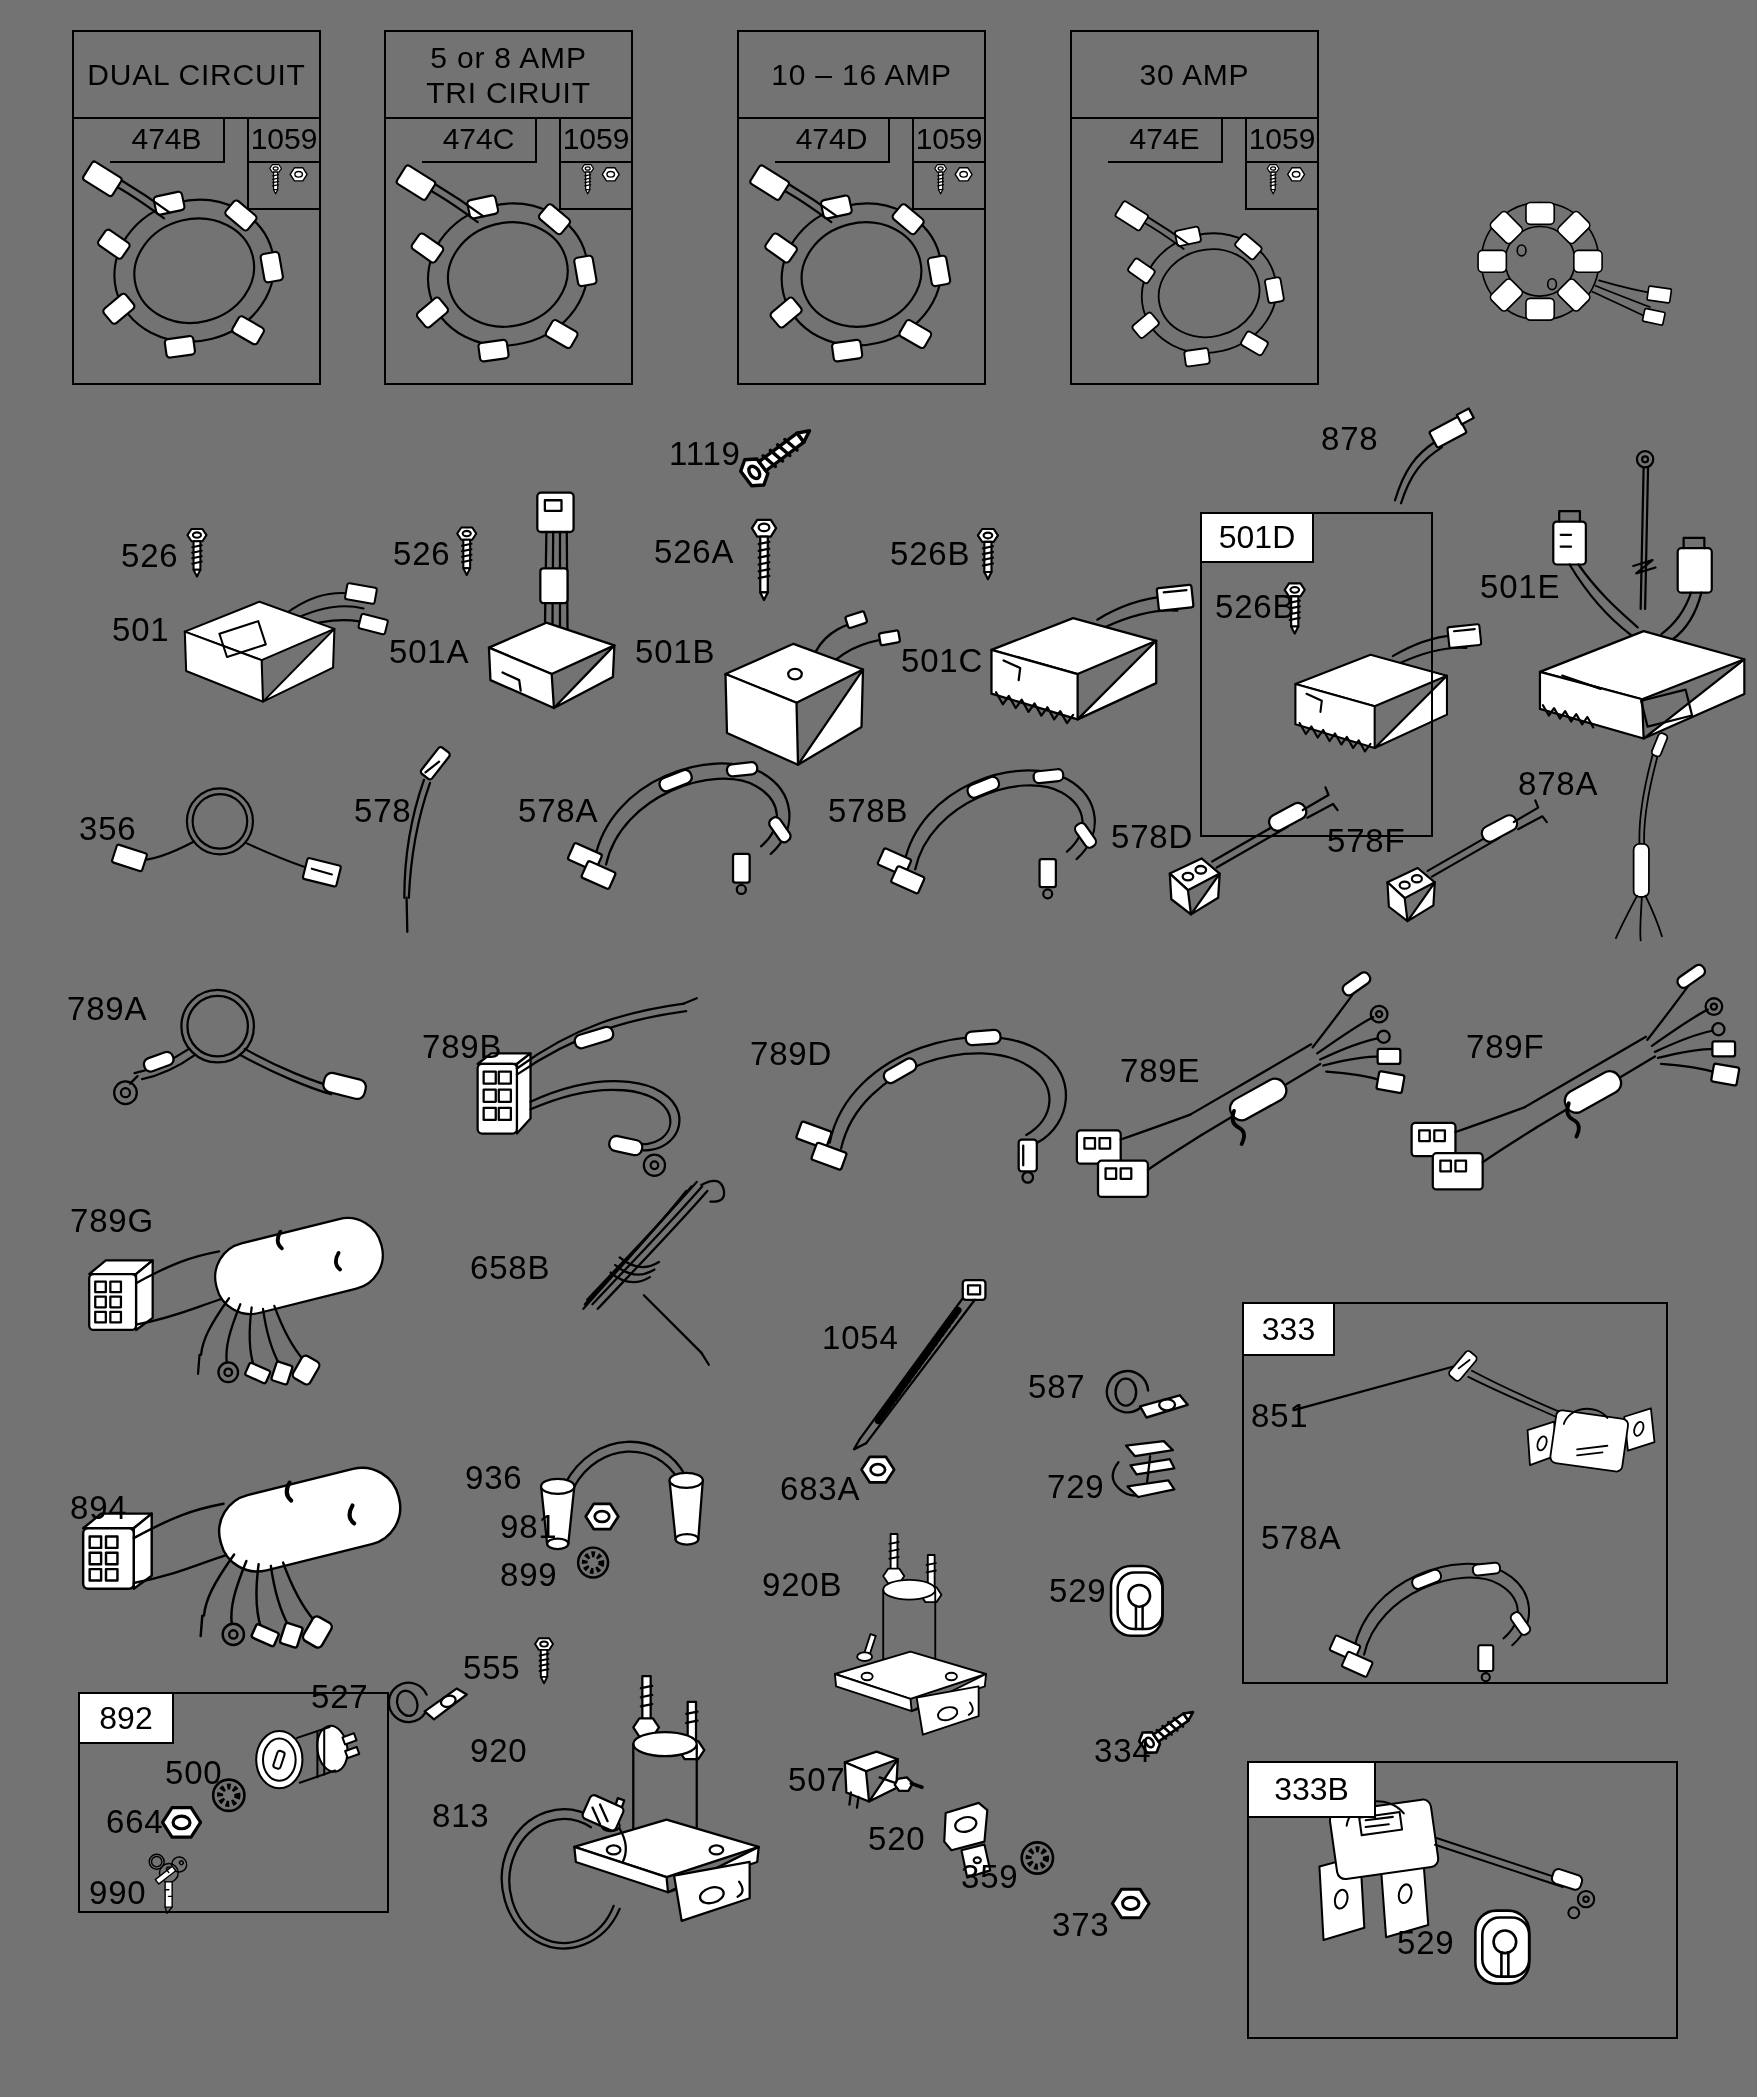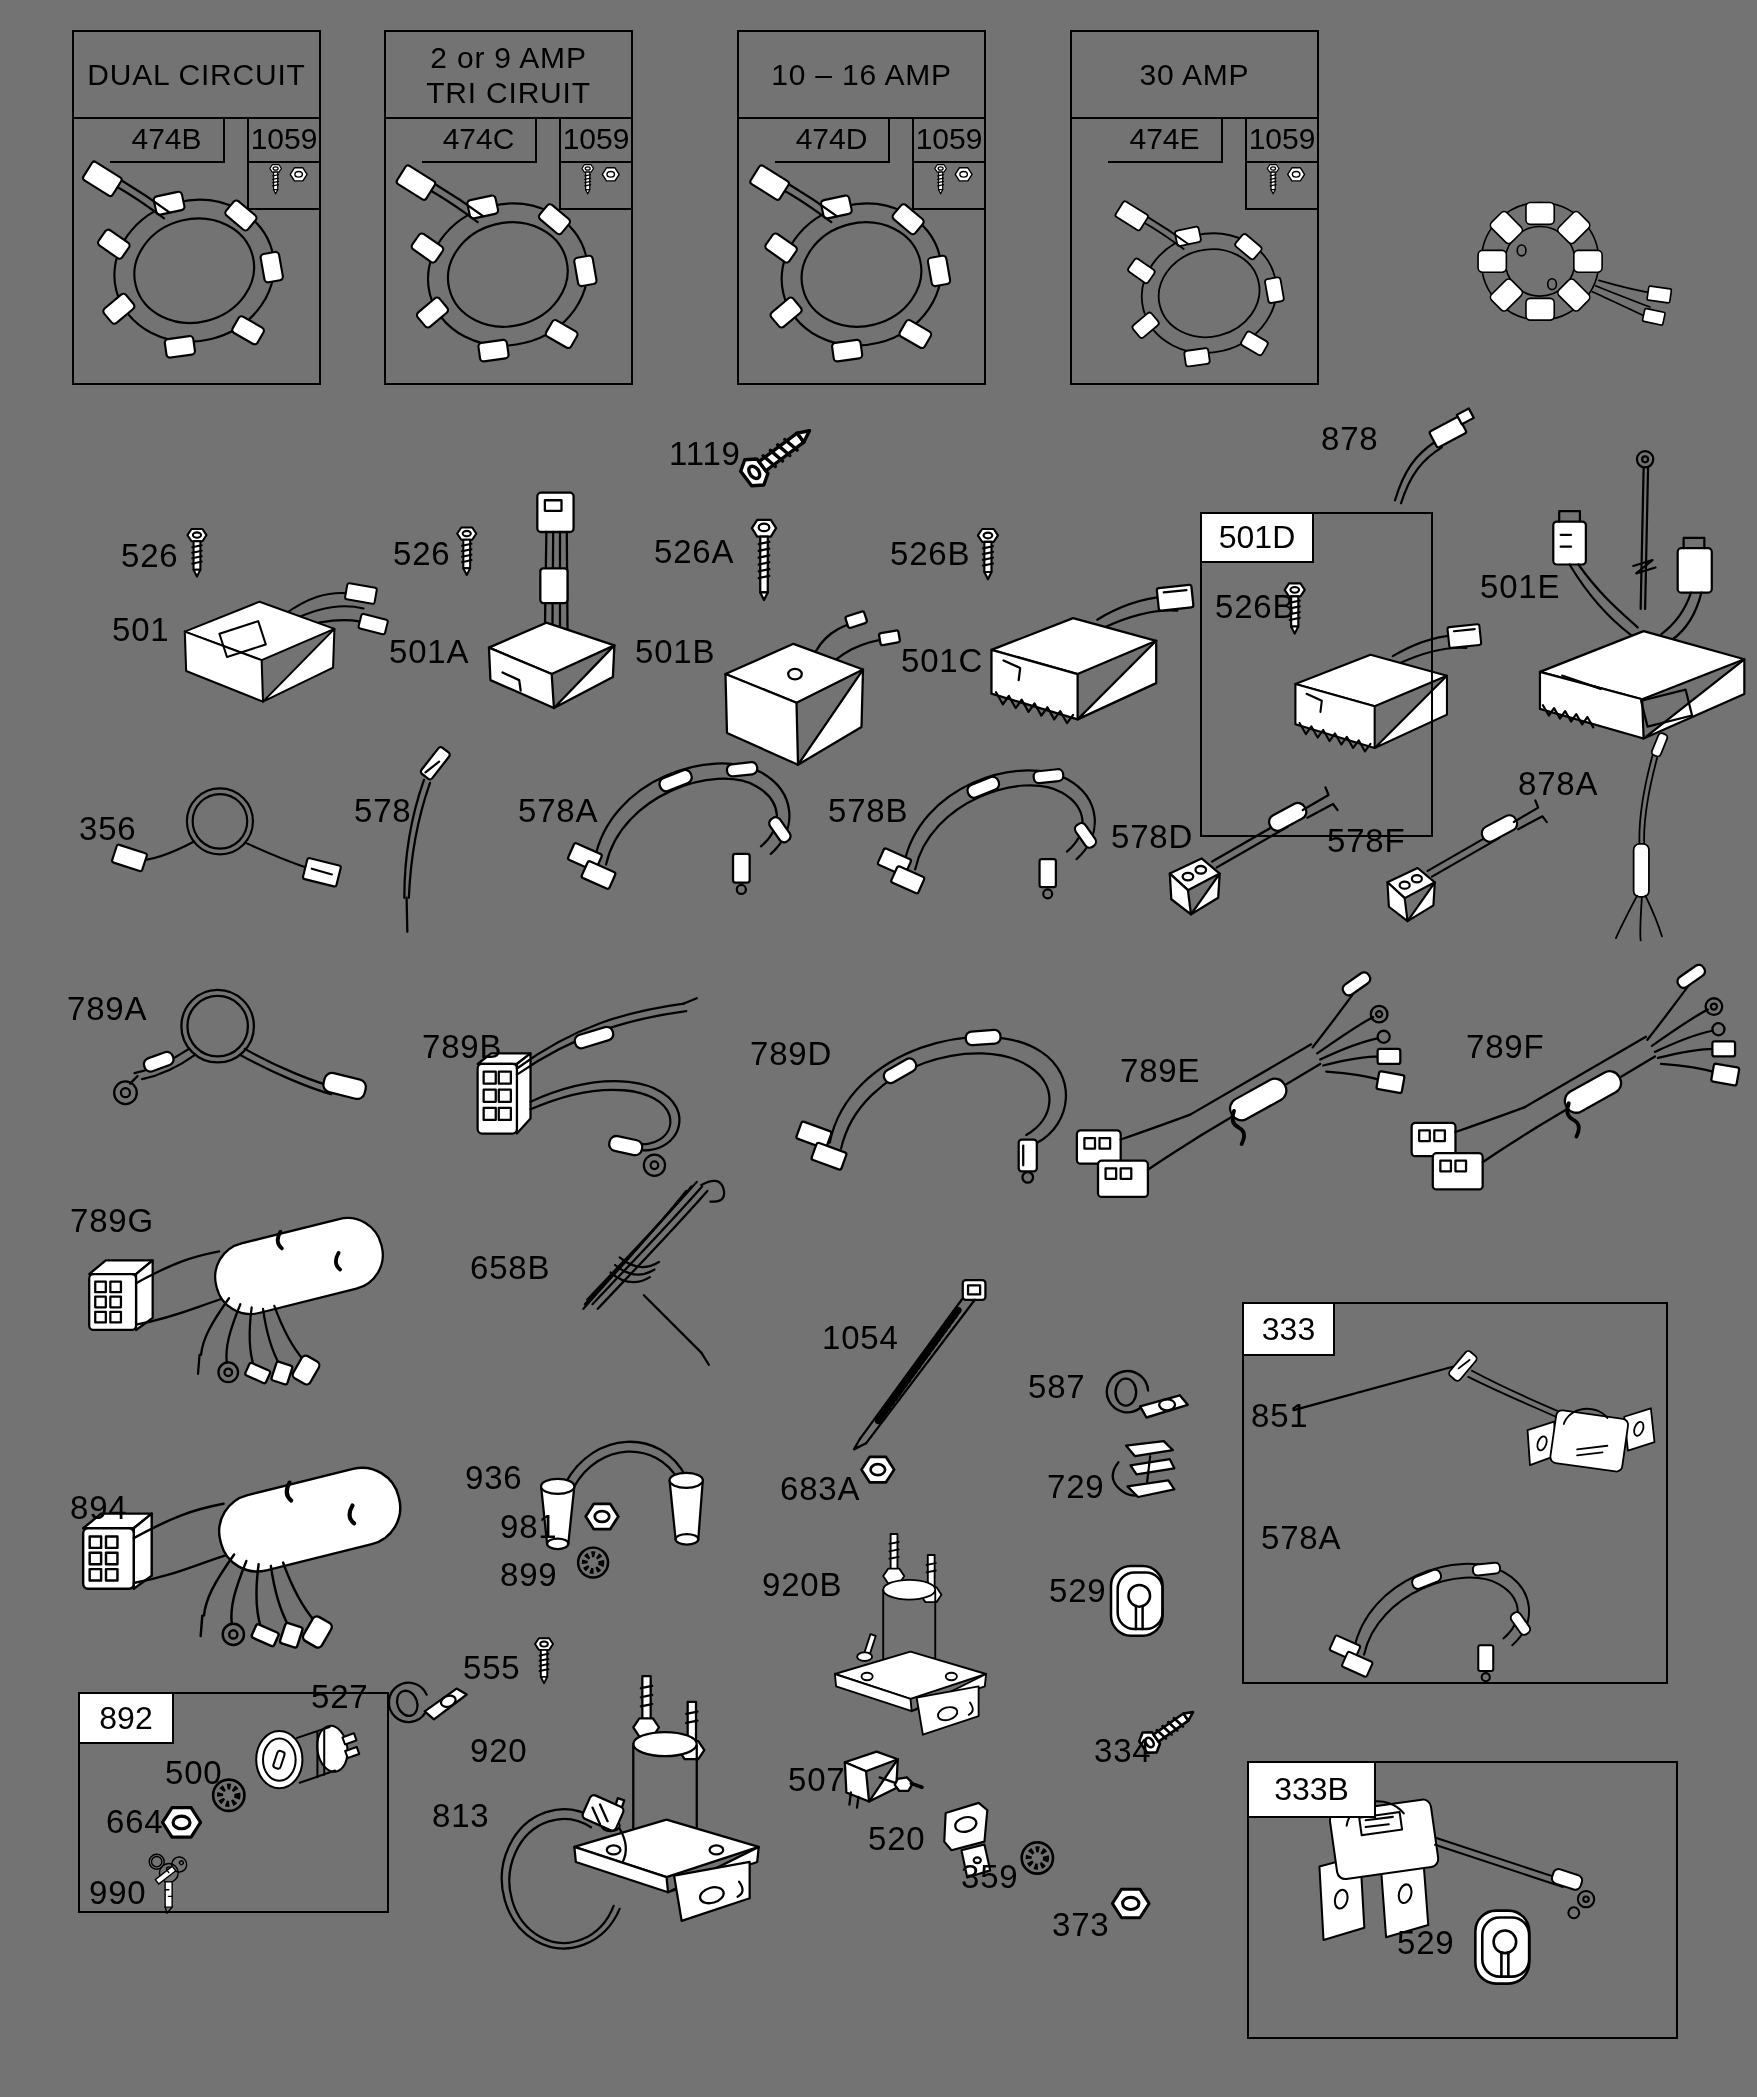--- a/index.html
+++ b/index.html
@@ -566,21 +566,21 @@
     <div class="tb-title">
       <div>DUAL CIRCUIT</div>
       <div></div>
     </div>
     <div class="tb-ref">474B</div>
     <div class="tb-hw">1059</div>
     <div class="tb-hwbox"></div>
   </div>
   <div class="gbox" style="left:384px;top:30px;width:249px;height:355px">
     <div class="tb-title">
-      <div>2 or 9 AMP</div>
+      <div>5 or 8 AMP</div>
       <div>TRI CIRUIT</div>
     </div>
     <div class="tb-ref">474C</div>
     <div class="tb-hw">1059</div>
     <div class="tb-hwbox"></div>
   </div>
   <div class="gbox" style="left:737px;top:30px;width:249px;height:355px">
     <div class="tb-title">
       <div>10 – 16 AMP</div>
       <div></div>

